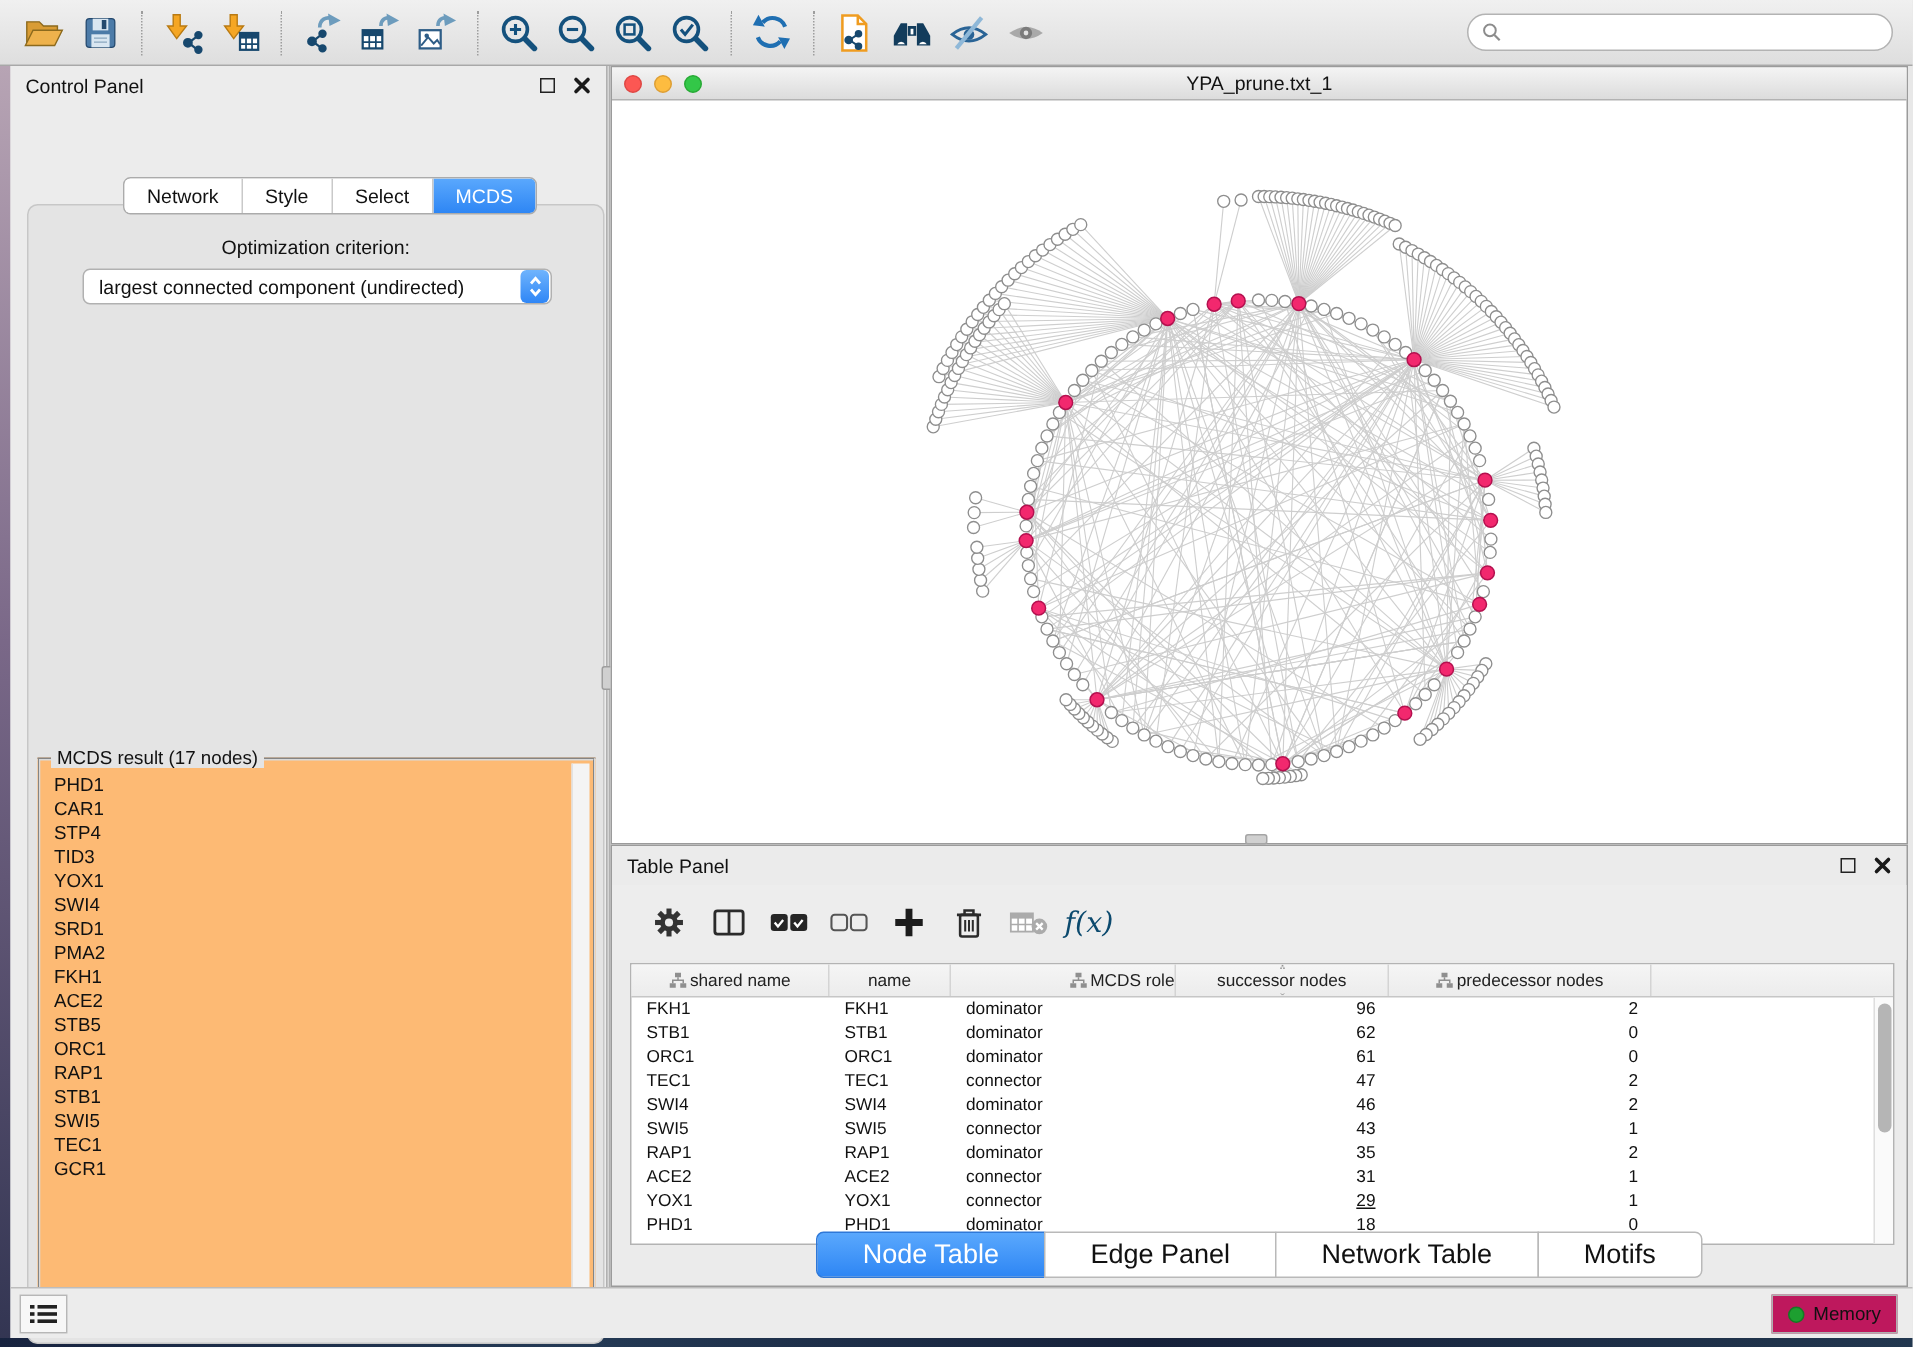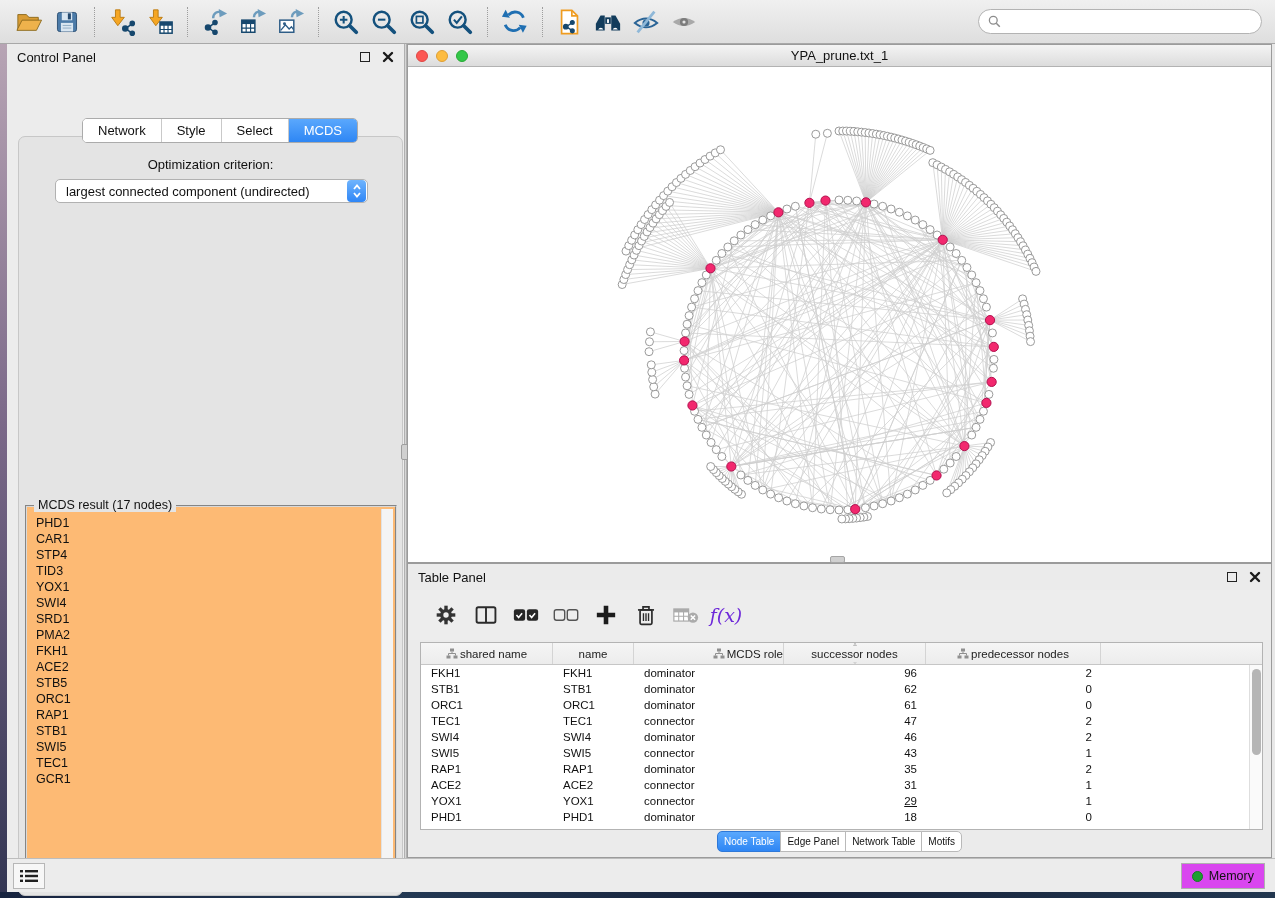--- a/index.html
+++ b/index.html
@@ -56,43 +56,43 @@
   .t-red { background:#fc5753; border:1px solid #df4744; }
   .t-yellow { background:#fdbc40; border:1px solid #de9f34; }
   .t-green { background:#33c748; border:1px solid #27aa35; }
   #net-title { position:absolute; left:0; right:0; text-align:center; font-size:13px; color:#111; }
   #netsvg { display:block; }
 
   
   #table-panel { left:407px; top:563px; width:865px; height:295px; background:#ebebeb; border:1px solid #9b9b9b; }
   #tp-toolbar { position:absolute; left:0; top:26px; width:100%; height:50px; display:flex; align-items:center; padding-left:18px; gap:0; background:#ededed; }
   .tp-btn { width:40px; height:40px; display:flex; align-items:center; justify-content:center; }
-  .fx-label { font-family:"DejaVu Serif",serif; font-style:italic; font-size:19px; color:#6d28d9; }
+  .fx-label { font-family:"DejaVu Serif",serif; font-style:italic; font-size:19px; color:#0c4a6e; }
 
   #table-box { position:absolute; left:12px; top:78px; width:843px; height:188px; background:#fff; border:1px solid #b3b3b3; }
   #table-header-row { display:flex; height:22px; background:linear-gradient(#f5f5f5,#ececec); border-bottom:1px solid #c6c6c6; }
   .th { display:flex; align-items:center; justify-content:center; gap:2px; font-size:11.5px; color:#222; border-right:1px solid #d4d4d4; overflow:hidden; }
   #table-rows { position:absolute; left:0; top:22px; right:13px; bottom:0; overflow:hidden; }
   .tr { display:flex; height:16px; align-items:center; }
   .td { font-size:11.5px; color:#111; white-space:nowrap; overflow:hidden; }
   .td.left { padding-left:10px; text-align:left; }
   .td.right { padding-right:9px; text-align:right; }
   #table-scrollbar { position:absolute; top:22px; right:0; bottom:0; width:13px; background:#fafafa; border-left:1px solid #dedede; }
   #table-scroll-thumb { position:absolute; left:2px; top:4px; width:9px; height:86px; background:#b5b5b5; border-radius:5px; }
 
   #table-tabs { position:absolute; bottom:5px; left:0; width:100%; display:flex; justify-content:center; }
-  .bt-tab { padding:4px 6px; font-size:10px; background:#fff; border:1px solid #b9b9b9; margin-left:-1px; color:#111; }
+  .bt-tab { padding:4px 30px; font-size:18px; background:#fff; border:1px solid #b9b9b9; margin-left:-1px; color:#111; }
   .bt-tab:first-child { border-radius:5px 0 0 5px; margin-left:0; }
   .bt-tab:last-child { border-radius:0 5px 5px 0; }
   .bt-tab.active { background:linear-gradient(#5aa8fd,#2e86f4); color:#fff; border-color:#2e78d8; }
 
   
   #statusbar { left:7px; top:858px; width:1268px; height:34px; background:#ececec; border-top:1px solid #bdbdbd; }
   #list-button { position:absolute; left:6px; top:4px; width:32px; height:26px; background:#f7f7f7; border:1px solid #b7b7b7; display:flex; align-items:center; justify-content:center; }
-  #memory-button { position:absolute; right:10px; top:4px; height:26px; background:#d946ef; border:1px solid #b0b0b0; display:flex; align-items:center; gap:6px; padding:0 10px; font-size:12.5px; color:#111; }
+  #memory-button { position:absolute; right:10px; top:4px; height:26px; background:#be185d; border:1px solid #b0b0b0; display:flex; align-items:center; gap:6px; padding:0 10px; font-size:12.5px; color:#111; }
   #memory-dot { width:11px; height:11px; border-radius:50%; background:#1d9f30; border:1px solid #157a24; }
 </style>
 </head>
 <body>
 
 <div id="toolbar" class="abs">
   <div class="tb-btn">
     <svg width="28" height="26" viewBox="0 0 30 28">
       <path d="M3 23 V6 h9 l3 3 h10 v4" fill="#d99c34" stroke="#8c6a1d"></path>
       <path d="M2 23 L7.5 12 h21 l-5.5 11 z" fill="#eeb24c" stroke="#8c6a1d"></path>

